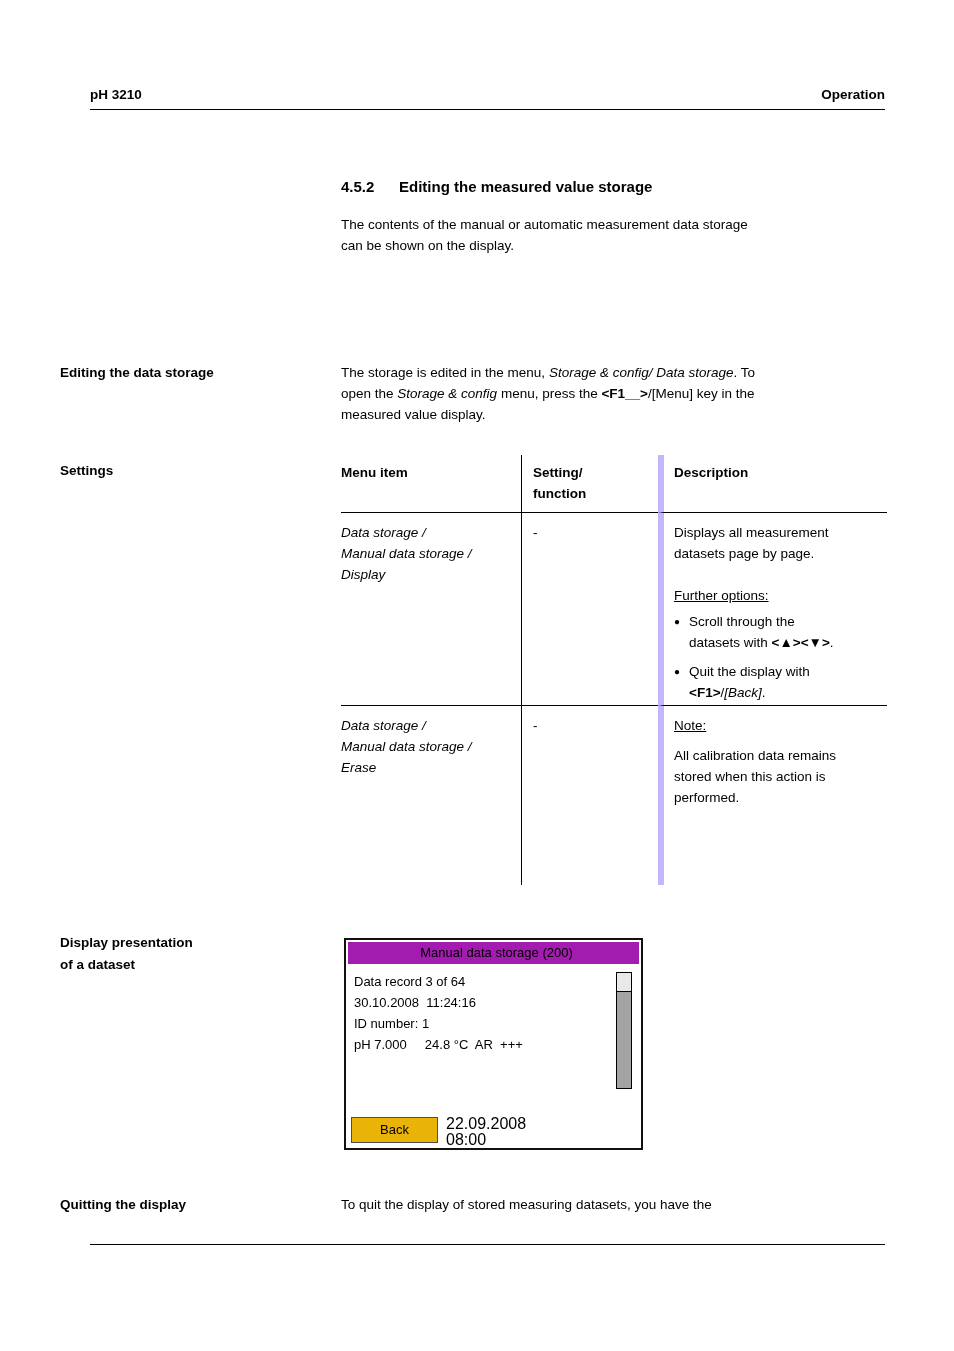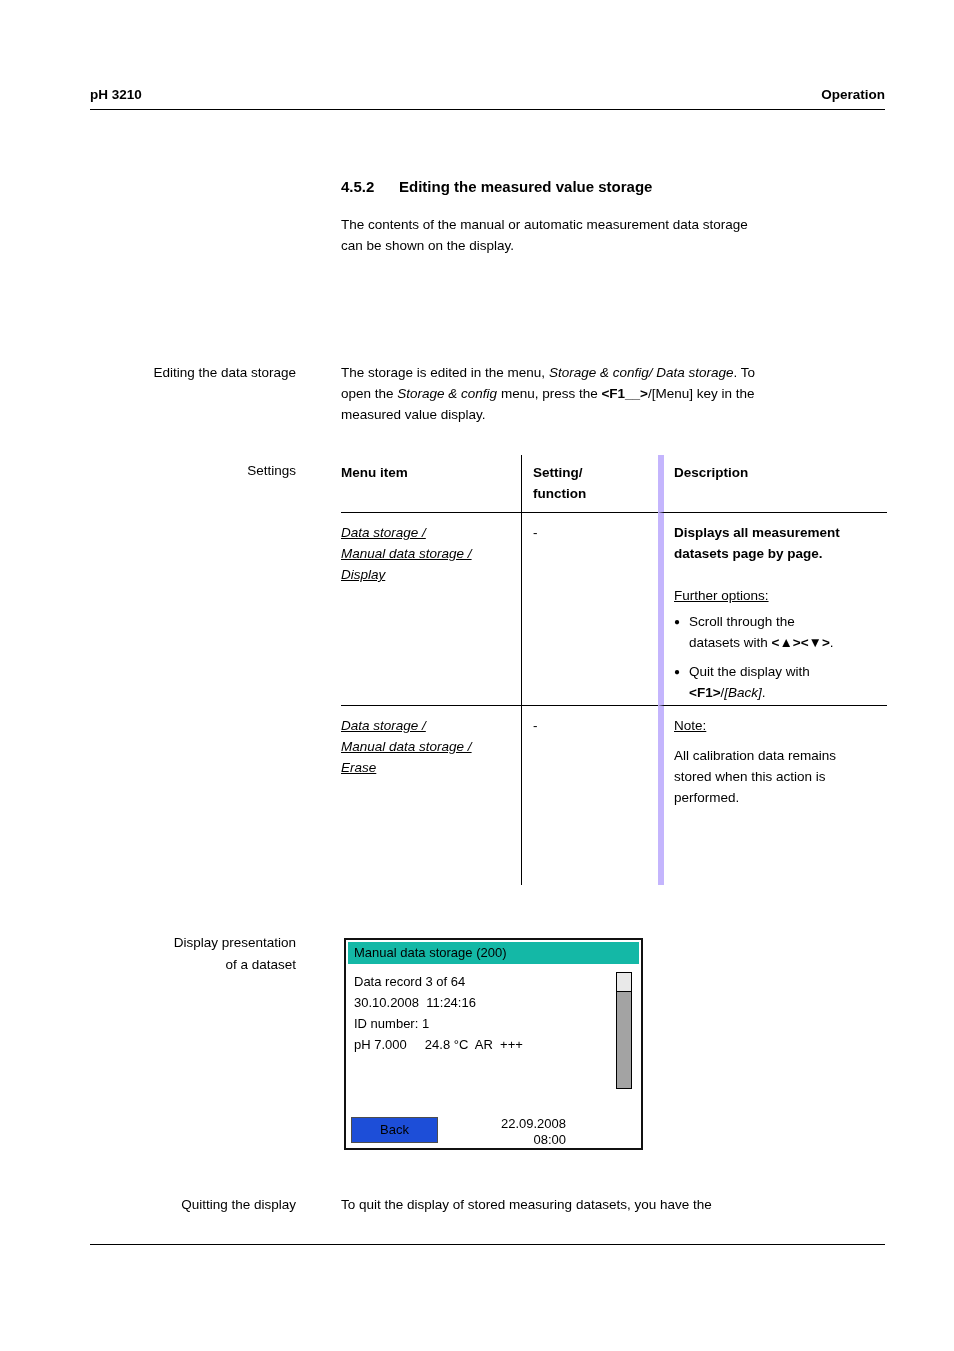--- a/index.html
+++ b/index.html
@@ -6,51 +6,51 @@
   html,body { background:#ffffff; }
   .page {
     position:relative; width:954px; height:1351px; background:#ffffff;
     font-family:"Liberation Sans", sans-serif; color:#000; overflow:hidden;
   }
   .rule { position:absolute; height:0; border-top:1px solid #000; }
   .page-header { position:absolute; left:90px; top:87px; width:795px; display:flex; justify-content:space-between; font-size:13.5px; font-weight:bold; }
   .body-text { position:absolute; font-size:13.5px; line-height:21px; white-space:pre-line; }
   .section-heading { position:absolute; left:341px; top:178px; font-size:15px; font-weight:bold; }
   .section-heading .num { display:inline-block; width:58px; }
-  .side-label { position:absolute; left:60px; width:236px; text-align:right; font-weight:normal; font-size:13.5px; line-height:22px; white-space:pre-line; }
+  .side-label { position:absolute; left:60px; width:236px; text-align:left; font-weight:bold; font-size:13.5px; line-height:22px; white-space:pre-line; }
 
   
   .settings-table {
     position:absolute; left:341px; top:455px; width:546px;
     display:grid; grid-template-columns:180px 137px 229px; grid-template-rows:58px 193px 179px;
     font-size:13.5px; line-height:21px;
   }
   .tc { padding-top:9px; }
   .tc.c2 { border-left:1px solid #000; padding-left:11px; }
   .tc.c3 { border-left:6px solid #c4b5fd; padding-left:10px; padding-right:4px; }
   .tc.th { font-weight:bold; padding-top:7px; border-bottom:1px solid #000; white-space:pre-line; }
   .tc.r1 { border-bottom:1px solid #000; }
   .pre { white-space:pre-line; }
-  .italic { font-style:italic;text-decoration:underline; }
-  .desc-intro { white-space:pre-line; margin-bottom:21px;font-weight:bold; }
+  .italic { font-style:italic; }
+  .desc-intro { white-space:pre-line; margin-bottom:21px; }
   .desc-heading { text-decoration:underline; margin-bottom:5px; }
   .desc-heading.tight { margin-bottom:9px; }
   .bullet { display:flex; margin-top:4px; margin-bottom:8px; }
   .bullet-mark { flex:none; width:15px; font-size:10px; line-height:21px; }
   .rt-bold { font-weight:bold; }
   .rt-italic { font-style:italic; }
 
   
   .display-box { position:absolute; left:344px; top:938px; width:299px; height:212px; border:2px solid #111; background:#fff; font-size:13px; }
-  .display-title { margin:2px; height:22px; background:#14b8a6; line-height:22px; padding-left:6px; }
+  .display-title { margin:2px; height:22px; background:#a21caf; line-height:22px; padding-left:6px;text-align:center; }
   .display-line { position:absolute; left:8px; white-space:pre; }
   .display-scrollbar { position:absolute; right:9px; top:32px; width:16px; height:117px; background:#a3a3a3; border:1px solid #000; }
   .display-scroll-thumb { position:absolute; left:0; top:0; width:100%; height:19px; background:#e9e9e9; border-bottom:1px solid #000; }
-  .display-back-btn { position:absolute; left:5px; bottom:5px; width:87px; height:26px; border:1.5px solid #4d4d4d; background:#1d4ed8; text-align:center; line-height:23px; }
-  .display-datetime { position:absolute; left:100px; top:176px; width:120px; text-align:right; line-height:16px; font-size:13px; }
+  .display-back-btn { position:absolute; left:5px; bottom:5px; width:87px; height:26px; border:1.5px solid #4d4d4d; background:#eab308; text-align:center; line-height:23px; }
+  .display-datetime { position:absolute; left:100px; top:176px; width:120px; text-align:left; line-height:16px; font-size:16px; }
 
   .page-footer { position:absolute; left:90px; top:1252px; width:795px; display:flex; align-items:baseline; font-size:11px; }
   .page-footer .f-date { margin-left:42px; }
   .page-footer .f-page { margin-left:auto; font-size:13px; font-weight:bold; }
 </style>
 </head>
 <body>
 
 <div class="page">
 

